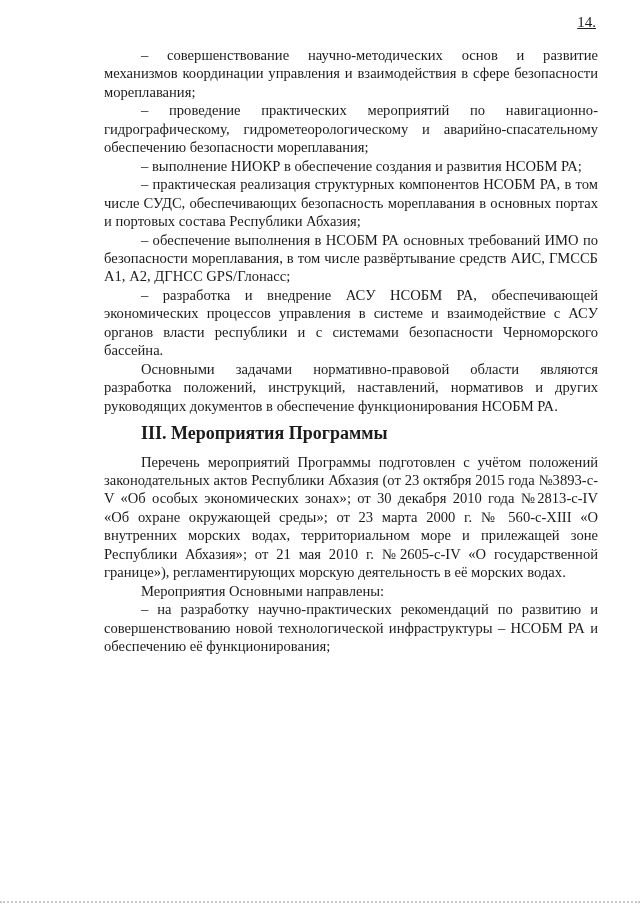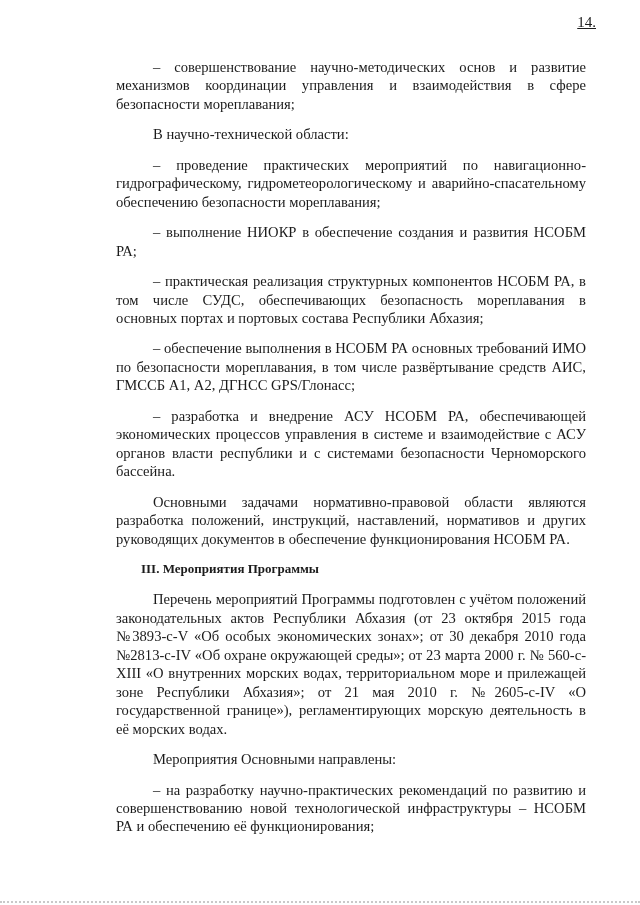--- a/index.html
+++ b/index.html
@@ -31,27 +31,27 @@
   .text-block {
     position: absolute;
     top: 46px;
     left: 104px;
     width: 494px;
     font-size: 14.6px;
     line-height: 18.45px;
     text-align: justify;
   }
   .text-block p {
-    margin: 12px;
+    margin: 0;
     padding: 0;
     text-indent: 37px;
   }
   .section-heading {
     font-weight: bold;
-    font-size: 13px;
+    font-size: 18px;
     line-height: 18.45px;
     margin: 9px 0 10px 0;
     text-indent: 37px;
     text-align: left;
   }
   .scan-edge {
     position: absolute;
     left: 0;
     bottom: 2px;
     width: 640px;
@@ -62,21 +62,20 @@
 </head>
 <body>
 
 <div class="page">
 
   <div class="page-number">14.</div>
 
   <div class="text-block">
 
     <p>– совершенствование научно-методических основ и развитие механизмов координации управления и взаимодействия в сфере безопасности мореплавания;</p>
-    <p>В научно-технической области:</p>
     <p>– проведение практических мероприятий по навигационно-гидрографическому, гидрометеорологическому и аварийно-спасательному обеспечению безопасности мореплавания;</p>
     <p>– выполнение НИОКР в обеспечение создания и развития НСОБМ РА;</p>
     <p>– практическая реализация структурных компонентов НСОБМ РА, в том числе СУДС, обеспечивающих безопасность мореплавания в основных портах и портовых состава Республики Абхазия;</p>
     <p>– обеспечение выполнения в НСОБМ РА основных требований ИМО по безопасности мореплавания, в том числе развёртывание средств АИС, ГМССБ А1, А2, ДГНСС GPS/Глонасс;</p>
     <p>– разработка и внедрение АСУ НСОБМ РА, обеспечивающей экономических процессов управления в системе и взаимодействие с АСУ органов власти республики и с системами безопасности Черноморского бассейна.</p>
     <p>Основными задачами нормативно-правовой области являются разработка положений, инструкций, наставлений, нормативов и других руководящих документов в обеспечение функционирования НСОБМ РА.</p>
 
     <h3 class="section-heading">III. Мероприятия Программы</h3>
 
     <p>Перечень мероприятий Программы подготовлен с учётом положений законодательных актов Республики Абхазия (от 23 октября 2015 года №3893-с-V «Об особых экономических зонах»; от 30 декабря 2010 года №2813-с-IV «Об охране окружающей среды»; от 23 марта 2000 г. № 560-с-XIII «О внутренних морских водах, территориальном море и прилежащей зоне Республики Абхазия»; от 21 мая 2010 г. №2605-с-IV «О государственной границе»), регламентирующих морскую деятельность в её морских водах.</p>

